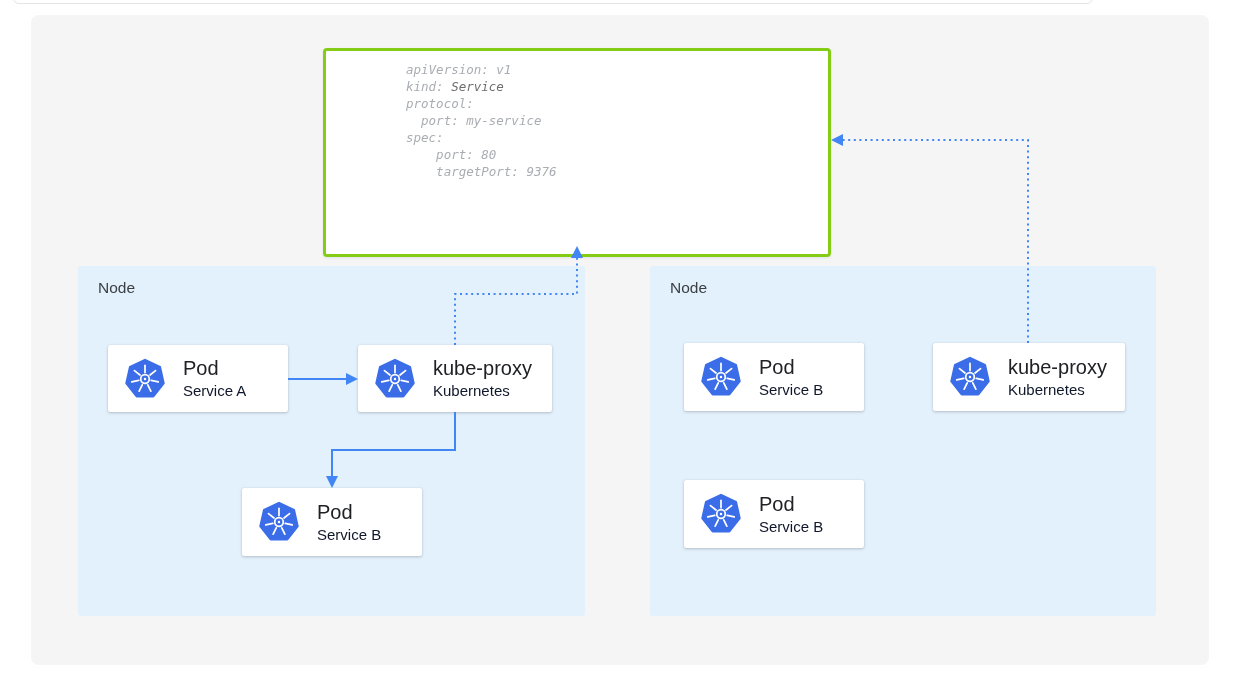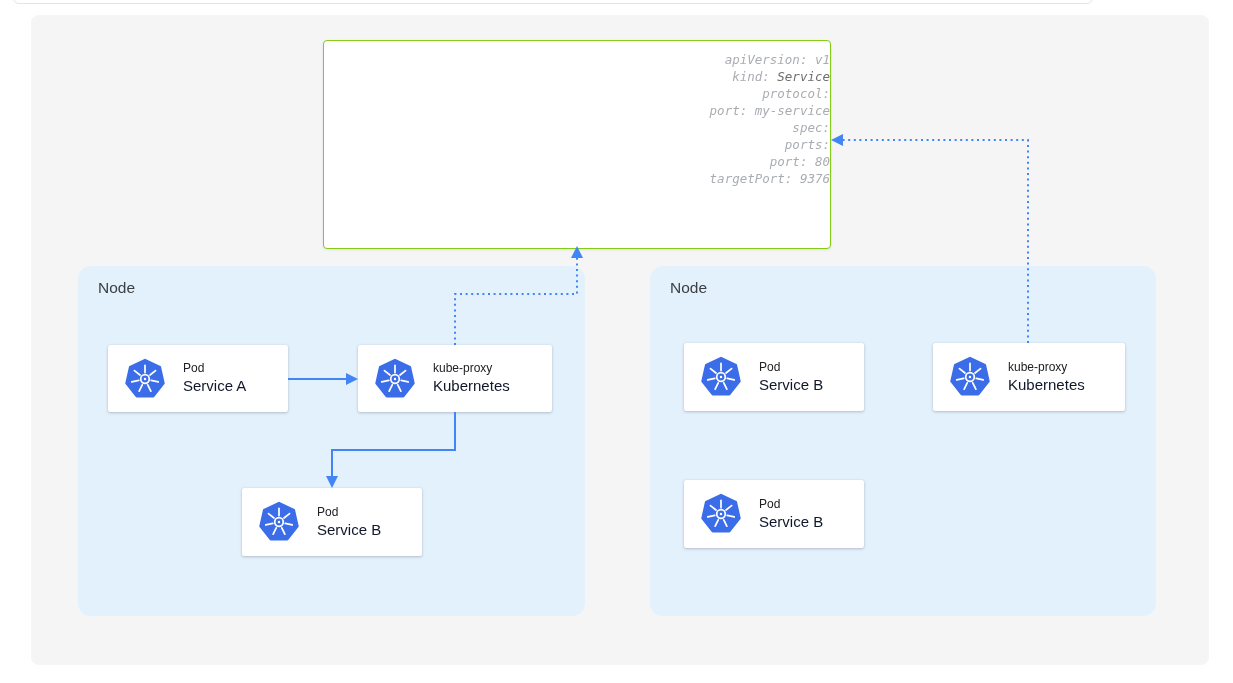--- a/index.html
+++ b/index.html
@@ -5,40 +5,40 @@
   html,body{margin:0;padding:0;background:#ffffff;}
   body{font-family:"Liberation Sans","DejaVu Sans",sans-serif;}
   #stage{position:relative;width:1233px;height:683px;overflow:hidden;background:#fff;}
 
   .top-divider{position:absolute;left:13px;top:-8px;width:1080px;height:12px;
     background:#fff;border:1px solid #e4e4e4;border-radius:8px;box-sizing:border-box;}
 
   .panel{position:absolute;left:31px;top:15px;width:1178px;height:650px;
     background:#f5f5f6;border-radius:8px;}
 
-  .yaml-box{position:absolute;left:323px;top:40px;width:508px;height:209px;
-    background:#fff;border:1px solid #84cc16;border-radius:4px;
+  .yaml-box{position:absolute;left:323px;top:48px;width:508px;height:209px;
+    background:#fff;border:3px solid #84cc16;border-radius:4px;
     box-shadow:0 1px 3px rgba(0,0,0,.08);box-sizing:border-box;
-    padding:10px 0 0 80px;text-align:right;}
+    padding:10px 0 0 80px;}
   .code-line{font-family:"DejaVu Sans Mono","Liberation Mono",monospace;
     font-style:italic;font-size:12.5px;line-height:17px;white-space:pre;
     color:var(--code-gray,#a9adb2);}
   .code-line .b{font-weight:normal;color:var(--code-bold,#6e6e6e);}
 
   .node{position:absolute;width:507px;height:350px;background:var(--node-bg,#e3f1fd);
-    border-radius:13px;}
+    border-radius:3px;}
   .node-left{left:78px;top:266px;}
   .node-right{left:650px;top:266px;width:506px;}
   .node-label{position:absolute;left:20px;top:13px;font-size:15.5px;color:#3c4043;}
 
   .card{position:absolute;background:#fff;border-radius:2px;box-sizing:border-box;
     box-shadow:0 1px 3px rgba(60,64,67,.28),0 0 1px rgba(60,64,67,.18);
     display:flex;align-items:center;padding-left:16px;gap:17px;}
   .card .txt{display:flex;flex-direction:column;gap:1px;}
-  .card .title{font-size:12px;color:#202124;line-height:1.25;}
+  .card .title{font-size:20px;color:#202124;line-height:1.25;}
   .card .subtitle{font-size:15px;color:#0f172a;line-height:1.25;}
   .k8s-icon{width:42px;height:42px;flex:0 0 auto;}
 
   .card-pod-a{left:108px;top:345px;width:180px;height:67px;}
   .card-kp-left{left:358px;top:345px;width:194px;height:67px;}
   .card-pod-b-left{left:242px;top:488px;width:180px;height:68px;}
   .card-pod-b-r1{left:684px;top:343px;width:180px;height:68px;}
   .card-kp-right{left:933px;top:343px;width:192px;height:68px;}
   .card-pod-b-r2{left:684px;top:480px;width:180px;height:68px;}
 
@@ -73,21 +73,20 @@
 
   <div class="panel"></div>
 
   <div class="yaml-box">
     <div>
         <div class="code-line"><span>apiVersion: v1</span></div>
         <div class="code-line"><span>kind: </span><span class="b">Service</span></div>
         <div class="code-line"><span>protocol:</span></div>
         <div class="code-line"><span>  port: my-service</span></div>
         <div class="code-line"><span>spec:</span></div>
-        <div class="code-line"><span>  ports:</span></div>
         <div class="code-line"><span>    port: 80</span></div>
         <div class="code-line"><span>    targetPort: 9376</span></div>
       </div>
   </div>
 
   <div class="node node-left">
     <div class="node-label">Node</div>
   </div>
 
   <div class="node node-right">

